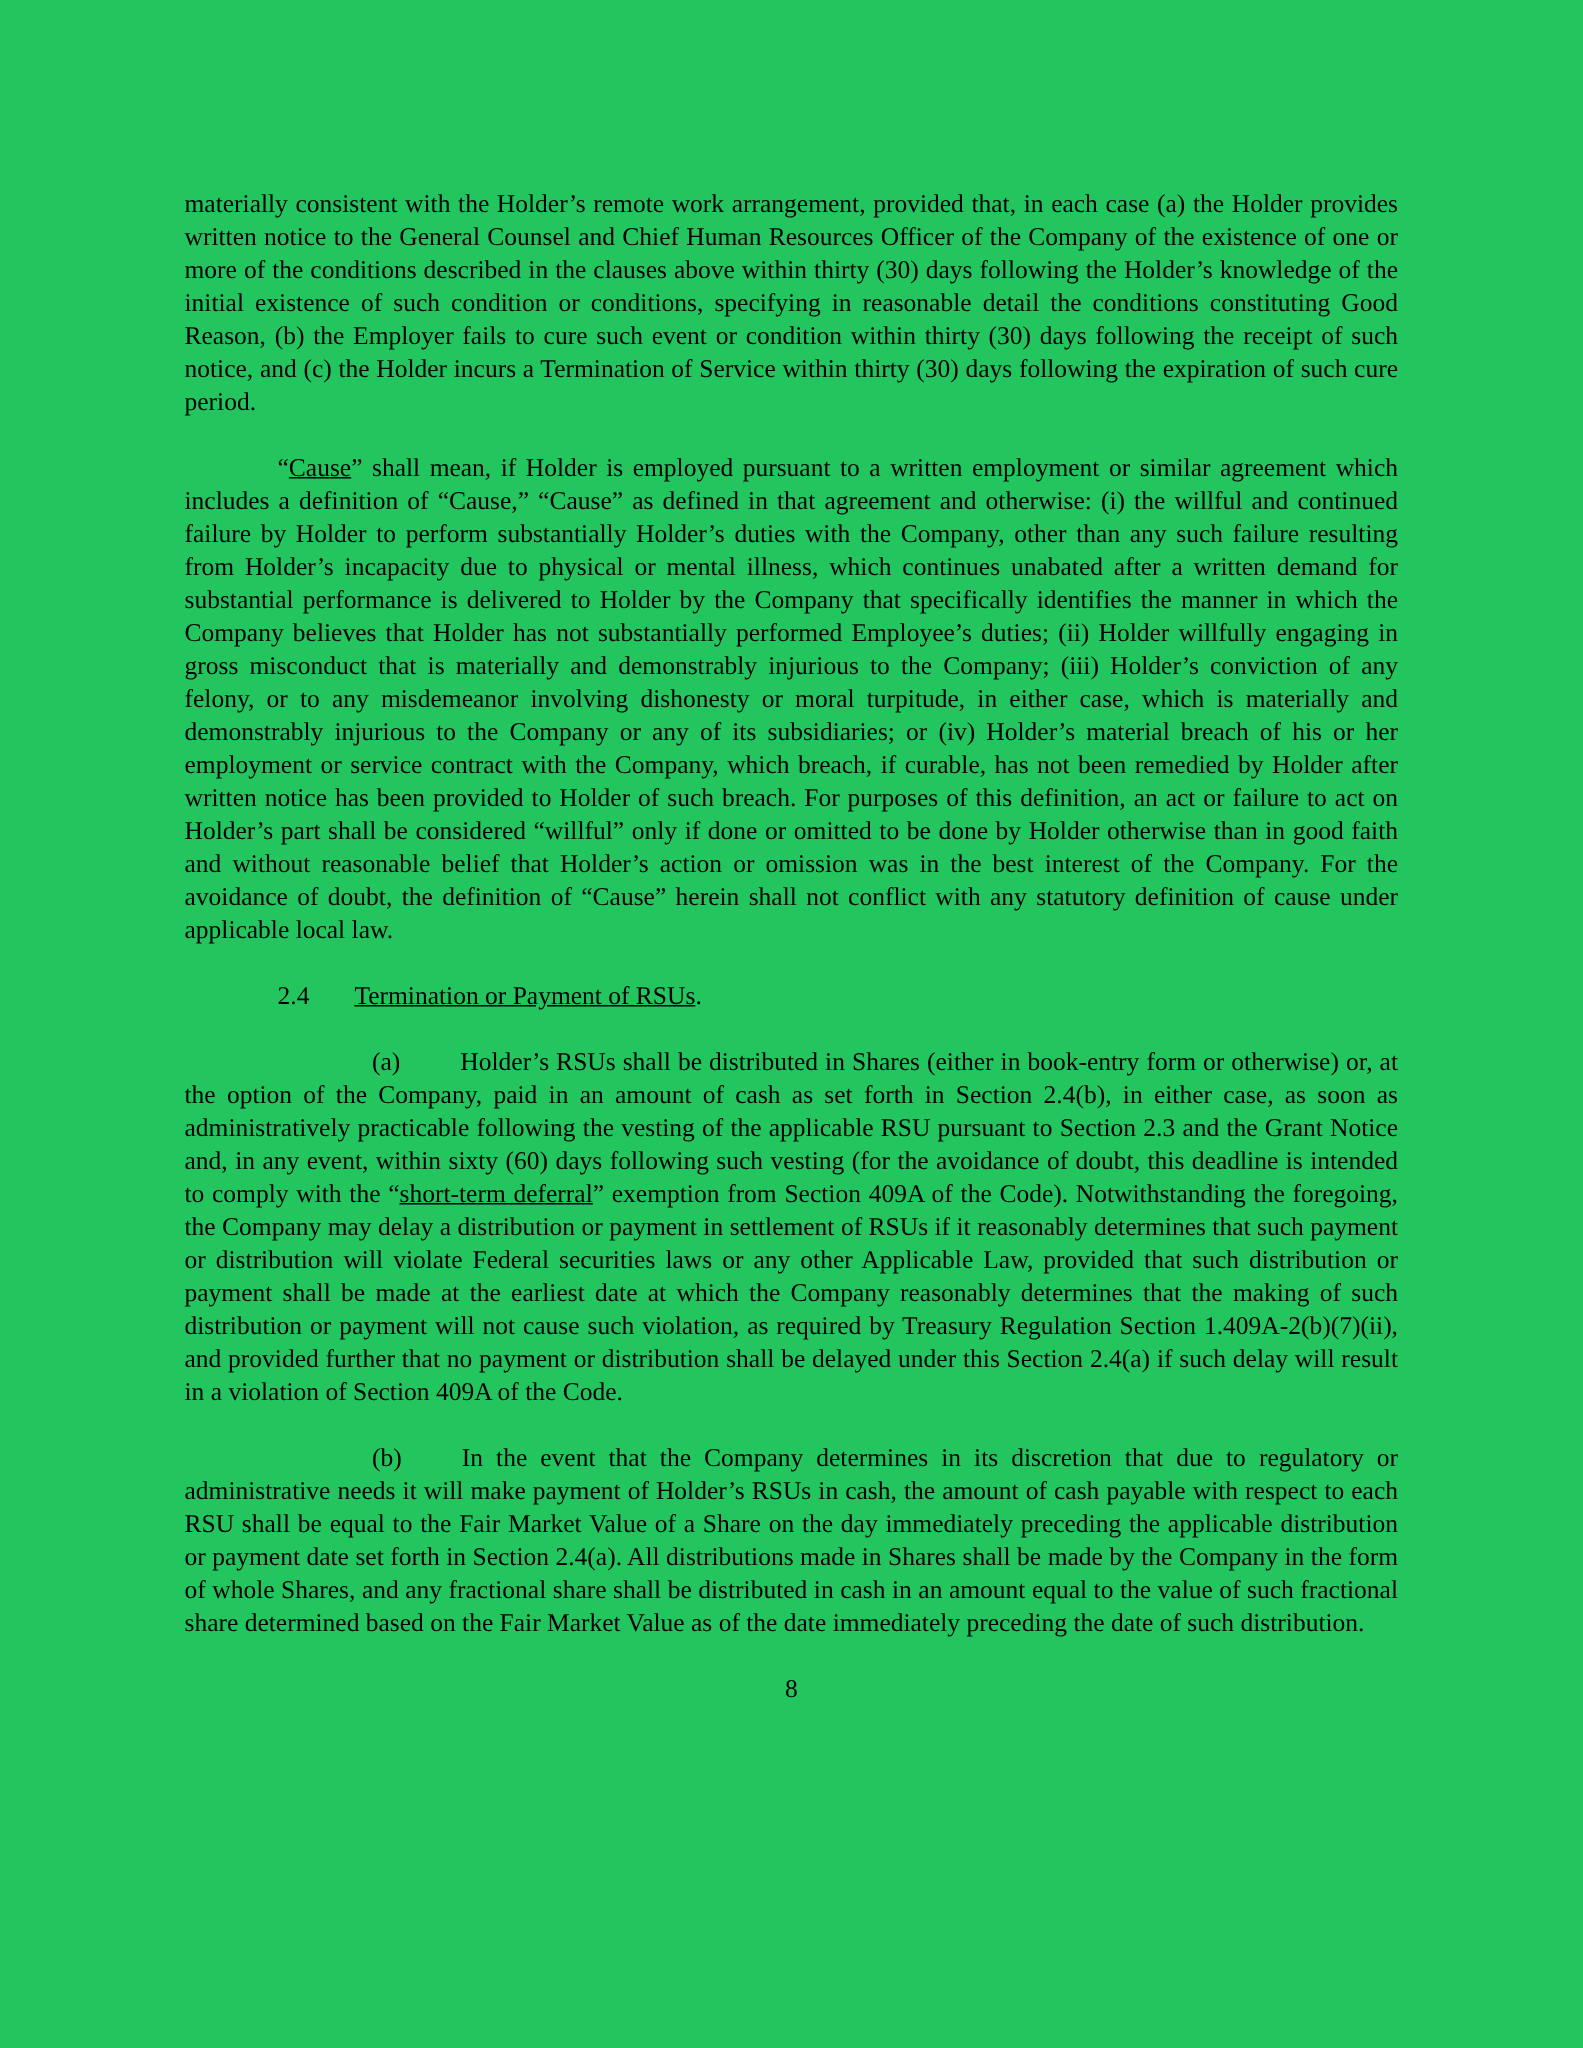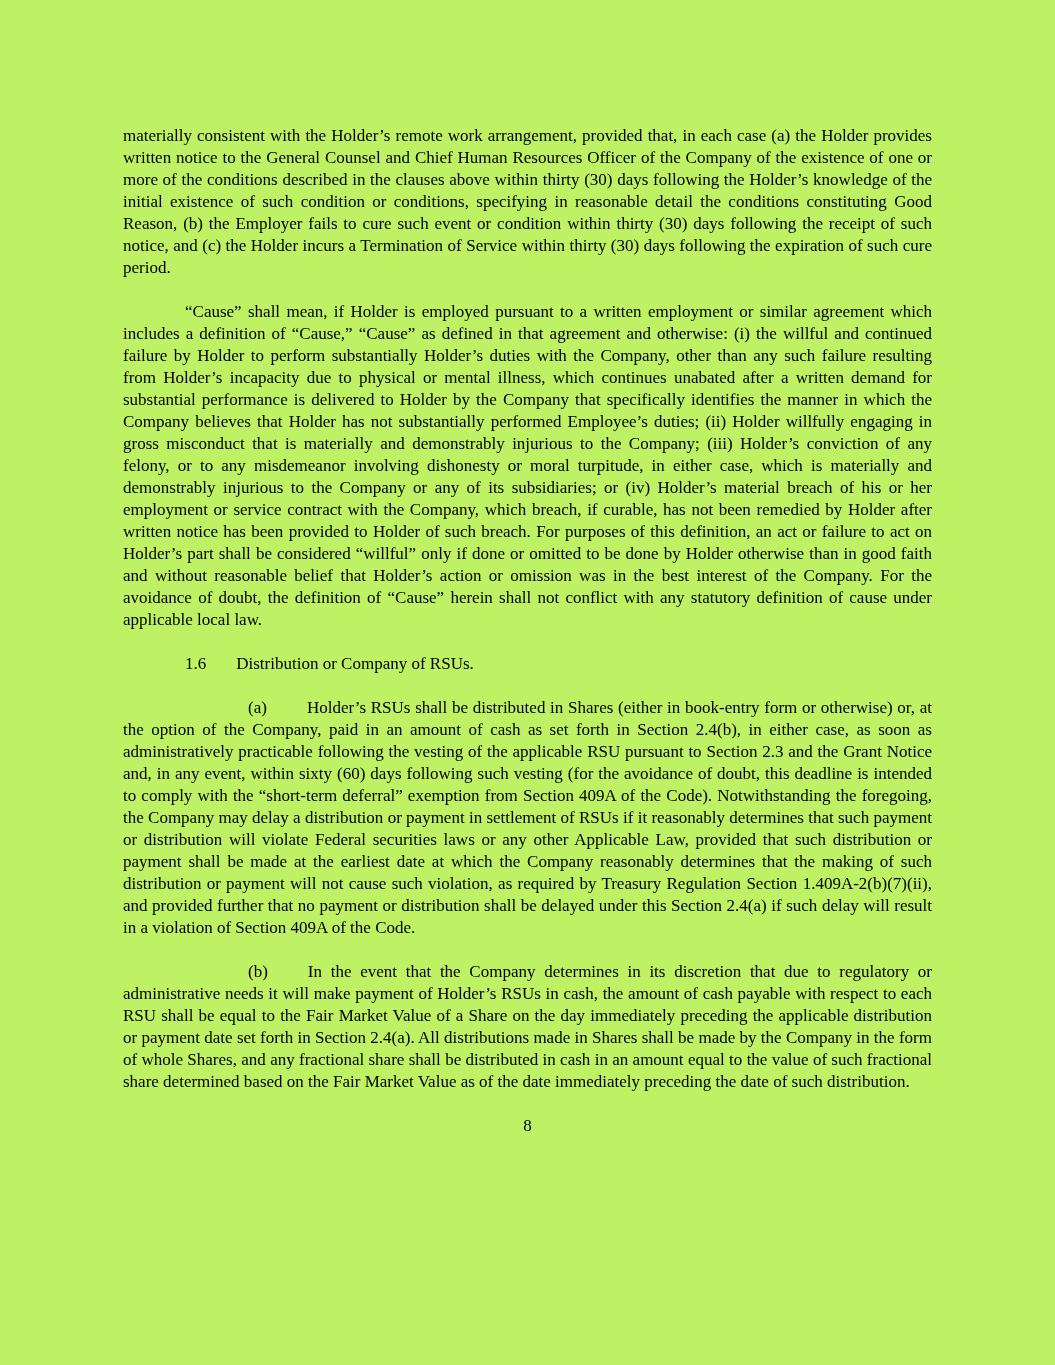--- a/index.html
+++ b/index.html
@@ -12,34 +12,34 @@
     height: 1365px;
     font-family: "Liberation Serif", "DejaVu Serif", serif;
     color: #000000;
   }
   .page {
     position: relative;
     box-sizing: border-box;
     width: 1055px;
     height: 1365px;
     padding: 125px 123px 40px 123px;
-    background: #bef264;
+    background: #22c55e;
     overflow: hidden;
   }
   .para {
     font-size: 17px;
     line-height: 22px;
     text-align: justify;
     margin: 0 0 22px 0;
   }
   .indent-first-1 { text-indent: 62px; }
   .indent-first-2 { text-indent: 125px; }
   .tab-sm { display: inline-block; width: 30px; }
   .tab-md { display: inline-block; width: 40px; }
-  .u { }
+  .u { text-decoration: underline; }
   .heading {
     font-size: 17px;
     line-height: 22px;
     margin: 0 0 22px 0;
     text-indent: 62px;
     text-align: left;
   }
   .page-number {
     font-size: 17px;
     line-height: 22px;
@@ -55,21 +55,21 @@
   <p class="para">
     <span>materially consistent with the Holder’s remote work arrangement, provided that, in each case (a) the Holder provides written notice to the General Counsel and Chief Human Resources Officer of the Company of the existence of one or more of the conditions described in the clauses above within thirty (30) days following the Holder’s knowledge of the initial existence of such condition or conditions, specifying in reasonable detail the conditions constituting Good Reason, (b) the Employer fails to cure such event or condition within thirty (30) days following the receipt of such notice, and (c) the Holder incurs a Termination of Service within thirty (30) days following the expiration of such cure period.</span>
   </p>
 
   <p class="para indent-first-1">
     <span>“</span><span class="u">Cause</span><span>” shall mean, if Holder is employed pursuant to a written employment or similar agreement which includes a definition of “Cause,” “Cause” as defined in that agreement and otherwise: (i) the willful and continued failure by Holder to perform substantially Holder’s duties with the Company, other than any such failure resulting from Holder’s incapacity due to physical or mental illness, which continues unabated after a written demand for substantial performance is delivered to Holder by the Company that specifically identifies the manner in which the Company believes that Holder has not substantially performed Employee’s duties; (ii) Holder willfully engaging in gross misconduct that is materially and demonstrably injurious to the Company; (iii) Holder’s conviction of any felony, or to any misdemeanor involving dishonesty or moral turpitude, in either case, which is materially and demonstrably injurious to the Company or any of its subsidiaries; or (iv) Holder’s material breach of his or her employment or service contract with the Company, which breach, if curable, has not been remedied by Holder after written notice has been provided to Holder of such breach.  For purposes of this definition, an act or failure to act on Holder’s part shall be considered “willful” only if done or omitted to be done by Holder otherwise than in good faith and without reasonable belief that Holder’s action or omission was in the best interest of the Company.  For the avoidance of doubt, the definition of “Cause” herein shall not conflict with any statutory definition of cause under applicable local law.</span>
   </p>
 
 
   <p class="heading">
-    <span>1.6</span><span class="tab-sm"></span><span class="u">Distribution or Company of RSUs</span><span>.</span>
+    <span>2.4</span><span class="tab-sm"></span><span class="u">Termination or Payment of RSUs</span><span>.</span>
   </p>
 
   <p class="para indent-first-2">
     <span>(a)</span><span class="tab-md"></span><span>Holder’s RSUs shall be distributed in Shares (either in book-entry form or otherwise) or, at the option of the Company, paid in an amount of cash as set forth in Section 2.4(b), in either case, as soon as administratively practicable following the vesting of the applicable RSU pursuant to Section 2.3 and the Grant Notice and, in any event, within sixty (60) days following such vesting (for the avoidance of doubt, this deadline is intended to comply with the “</span><span class="u">short-term deferral</span><span>” exemption from Section 409A of the Code).  Notwithstanding the foregoing, the Company may delay a distribution or payment in settlement of RSUs if it reasonably determines that such payment or distribution will violate Federal securities laws or any other Applicable Law, provided that such distribution or payment shall be made at the earliest date at which the Company reasonably determines that the making of such distribution or payment will not cause such violation, as required by Treasury Regulation Section 1.409A-2(b)(7)(ii), and provided further that no payment or distribution shall be delayed under this Section 2.4(a) if such delay will result in a violation of Section 409A of the Code.</span>
   </p>
 
   <p class="para indent-first-2">
     <span>(b)</span><span class="tab-md"></span><span>In the event that the Company determines in its discretion that due to regulatory or administrative needs it will make payment of Holder’s RSUs in cash, the amount of cash payable with respect to each RSU shall be equal to the Fair Market Value of a Share on the day immediately preceding the applicable distribution or payment date set forth in Section 2.4(a).  All distributions made in Shares shall be made by the Company in the form of whole Shares, and any fractional share shall be distributed in cash in an amount equal to the value of such fractional share determined based on the Fair Market Value as of the date immediately preceding the date of such distribution.</span>
   </p>
 

